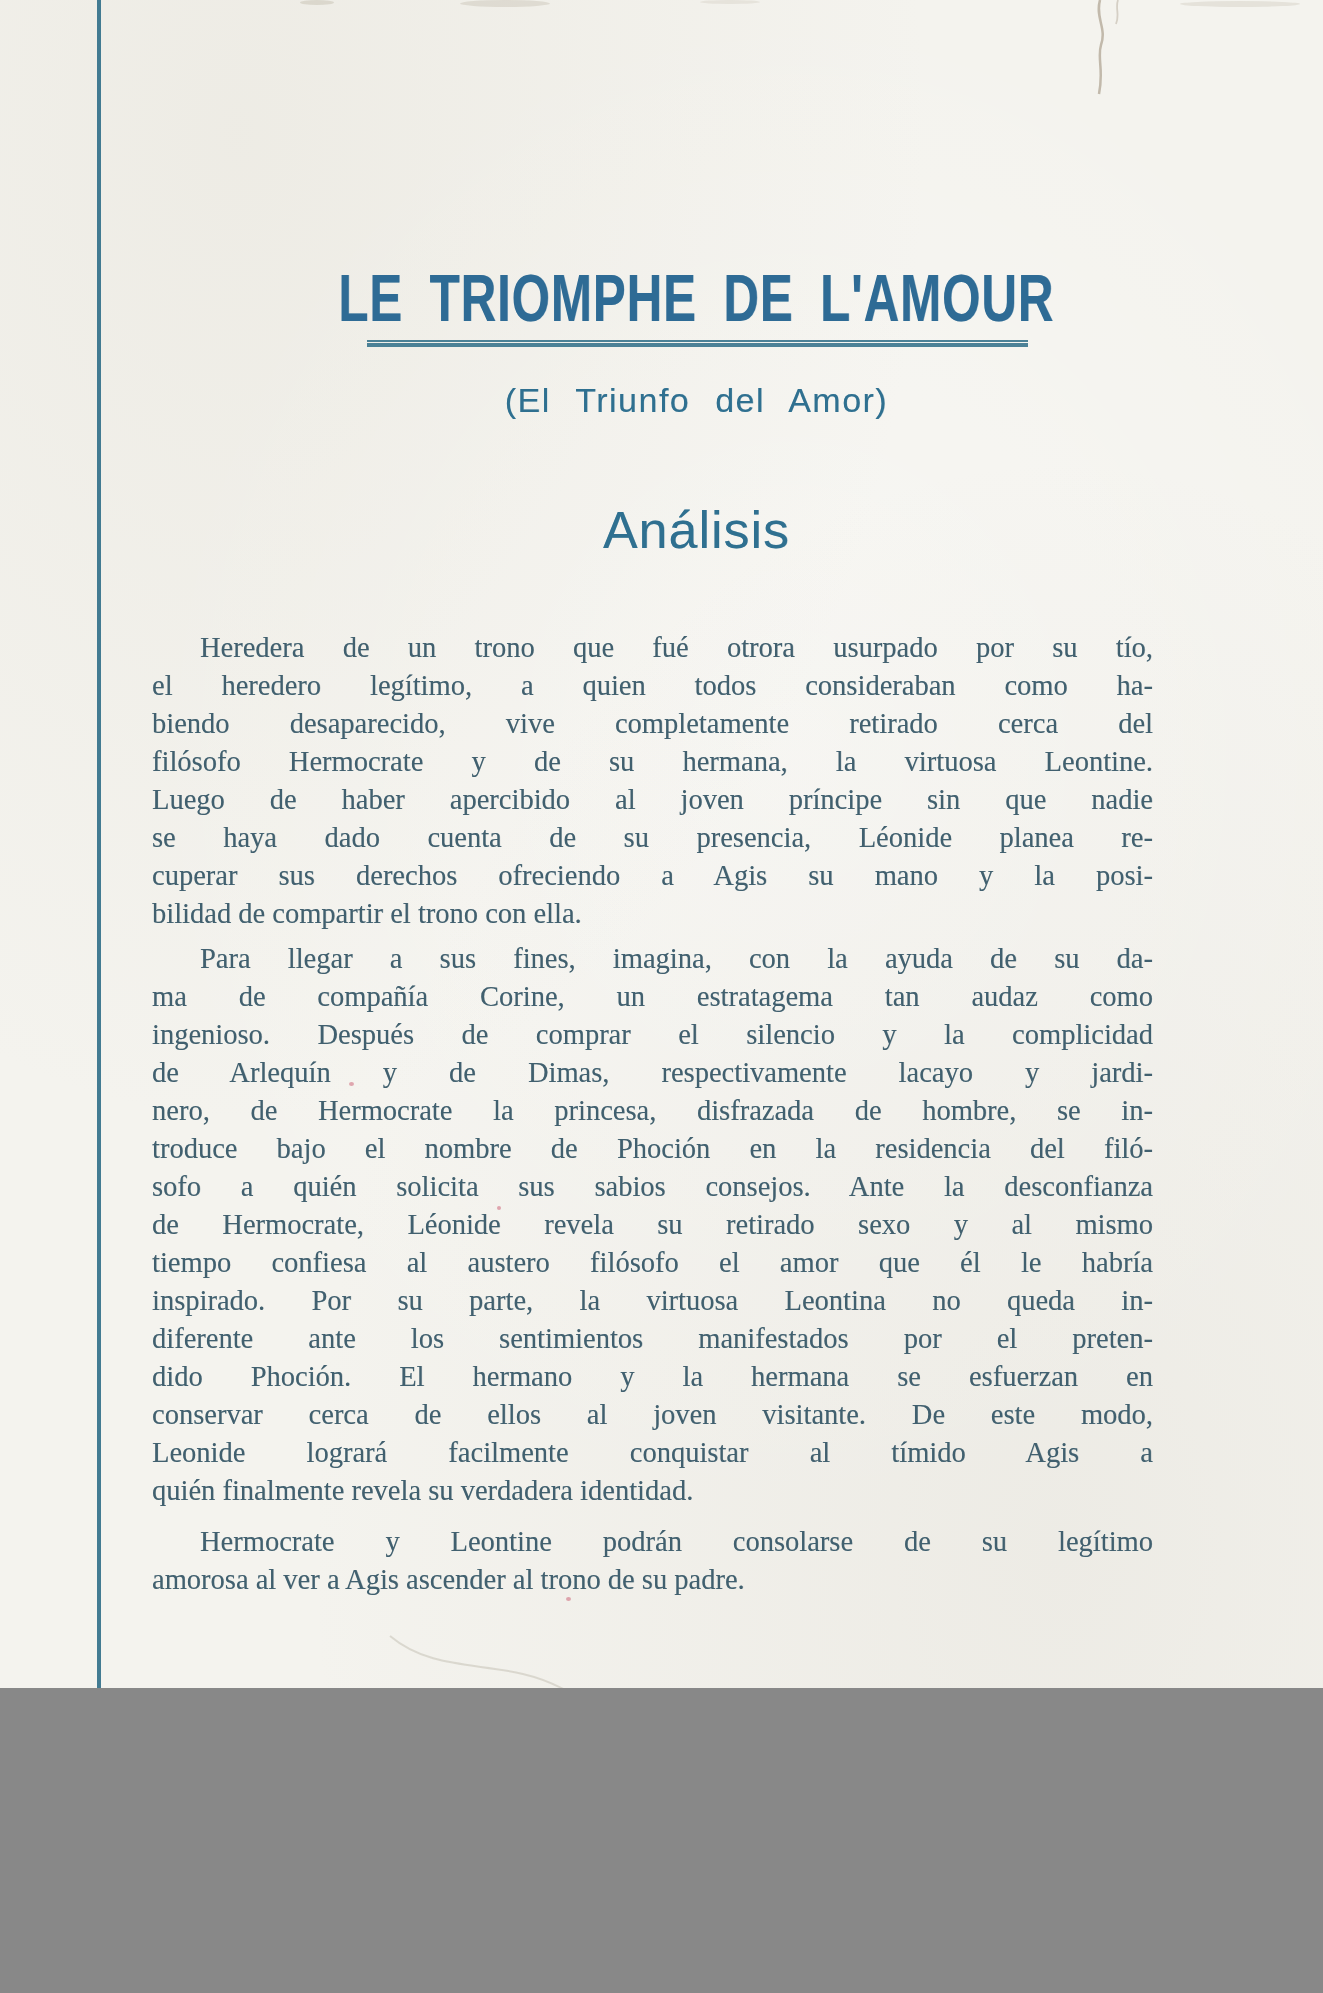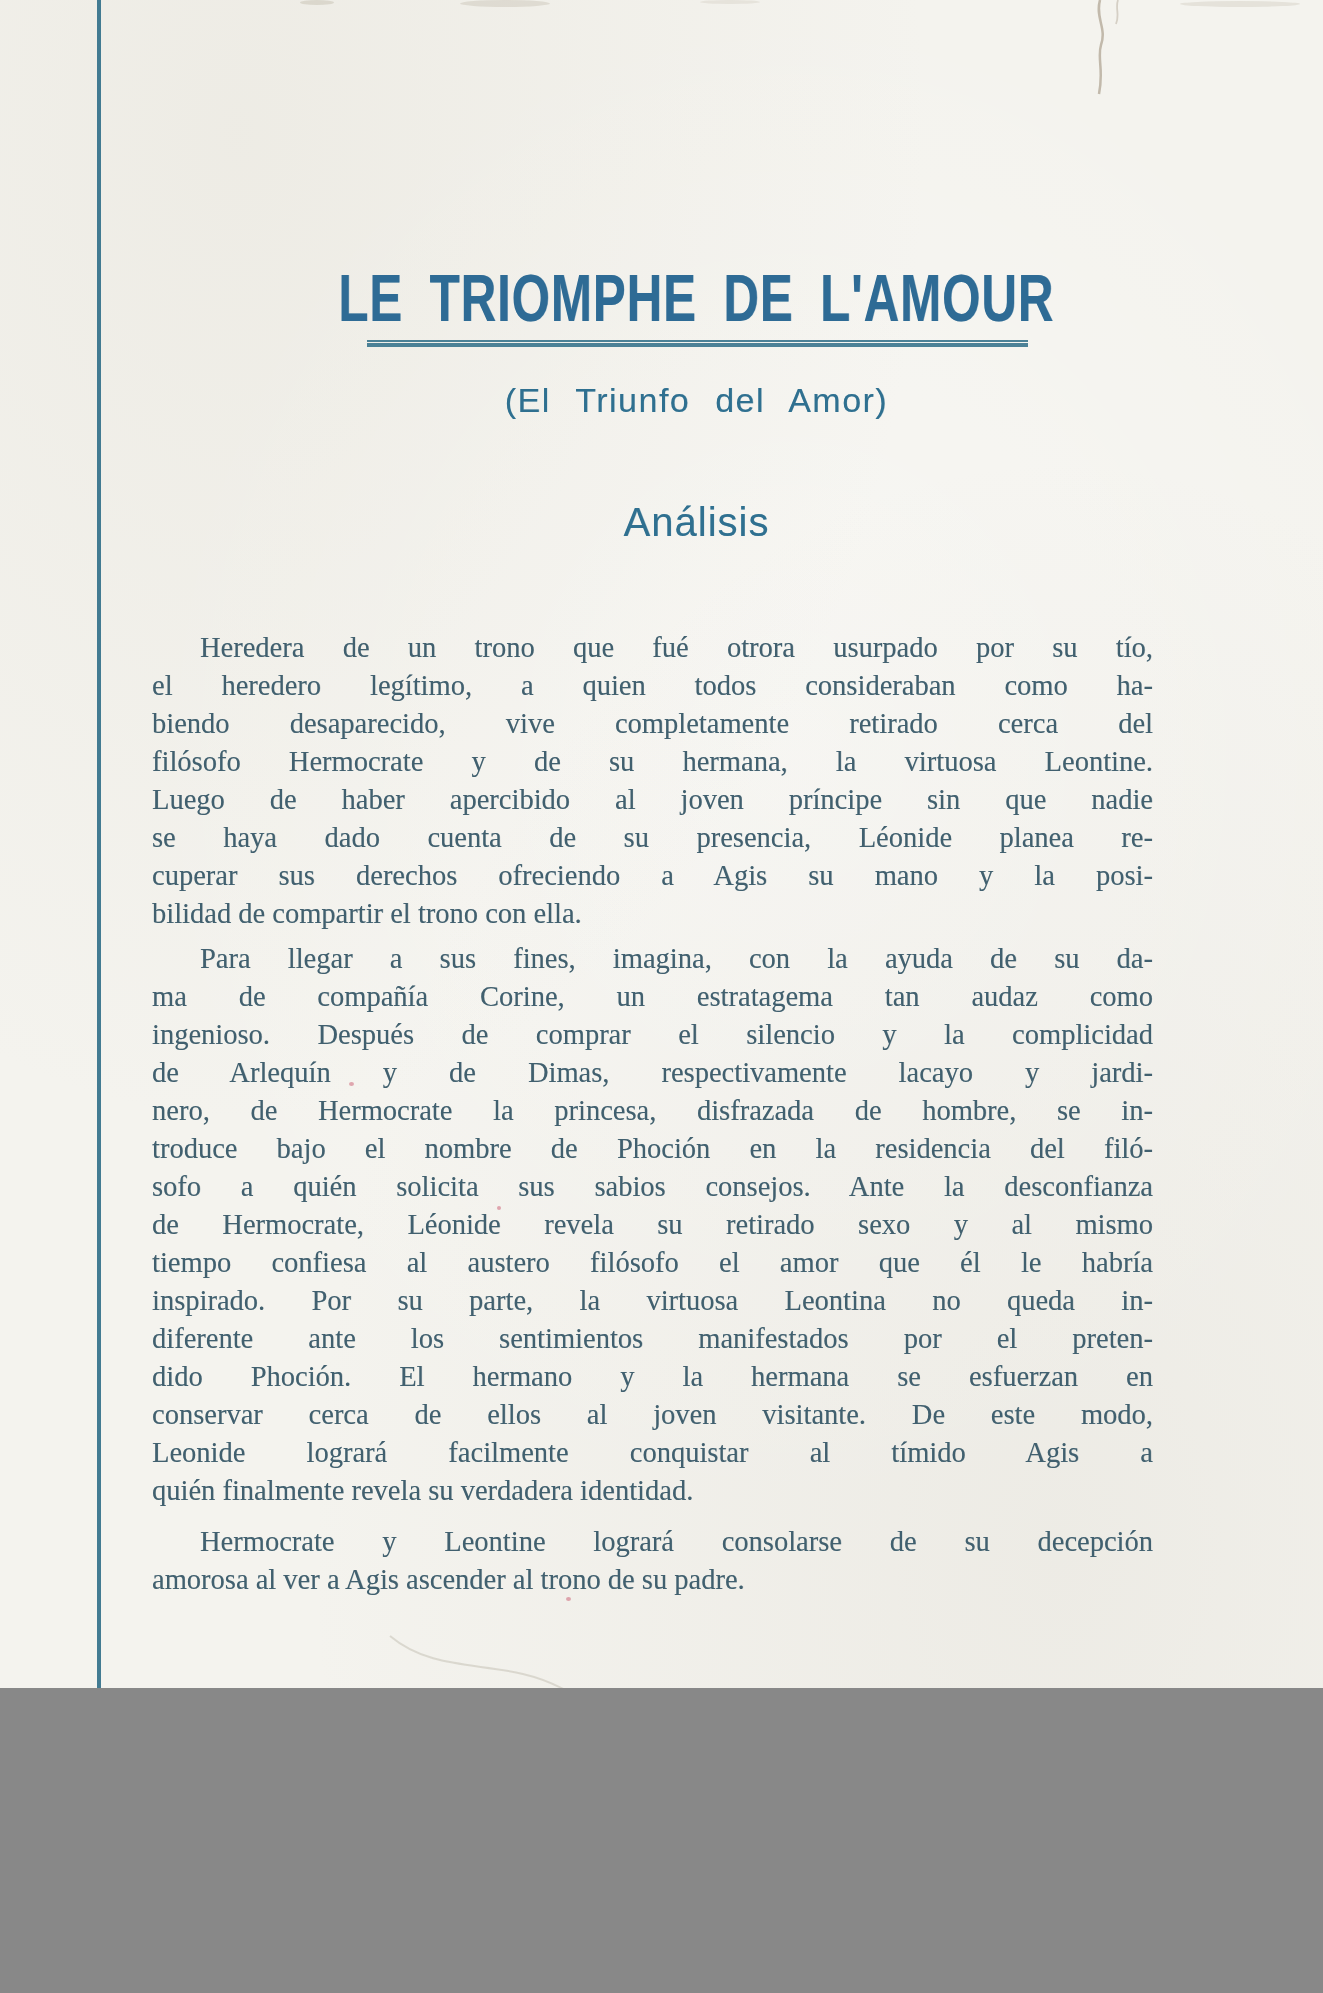--- a/index.html
+++ b/index.html
@@ -42,21 +42,21 @@
   .doc-subtitle{
     top:381px;
     font-family:"Liberation Sans", sans-serif;
     font-size:34px;color:var(--heading-ink,#2f7090);
     letter-spacing:1.5px;word-spacing:14px;
     text-shadow:0.3px 0.3px 0 rgba(47,112,144,.4);
   }
   .section-heading{
     top:500px;
     font-family:"Liberation Sans", sans-serif;
-    font-size:40px;color:var(--heading-ink,#2f7090);
+    font-size:52px;color:var(--heading-ink,#2f7090);
     letter-spacing:1px;
     text-shadow:0.3px 0.3px 0 rgba(47,112,144,.4);
   }
   
   .body-text{
     position:absolute;left:152px;top:629px;width:1001px;
     font-size:28.5px;line-height:38px;
     color:var(--body-ink,#41606f);
     text-shadow:0.3px 0.3px 0 rgba(65,96,111,.35);
   }
@@ -127,21 +127,21 @@
         <div class="line">de Hermocrate, Léonide revela su retirado sexo y al mismo</div>
         <div class="line">tiempo confiesa al austero filósofo el amor que él le habría</div>
         <div class="line">inspirado. Por su parte, la virtuosa Leontina no queda in-</div>
         <div class="line">diferente ante los sentimientos manifestados por el preten-</div>
         <div class="line">dido Phoción. El hermano y la hermana se esfuerzan en</div>
         <div class="line">conservar cerca de ellos al joven visitante. De este modo,</div>
         <div class="line">Leonide logrará facilmente conquistar al tímido Agis a</div>
         <div class="line last">quién finalmente revela su verdadera identidad.</div>
       </div>
       <div class="para">
-        <div class="line first">Hermocrate y Leontine logrará consolarse de su decepción</div>
+        <div class="line first">Hermocrate y Leontine podrán consolarse de su legítimo</div>
         <div class="line last">amorosa al ver a Agis ascender al trono de su padre.</div>
       </div>
     </div>
 
   <div class="footer-rule-left"></div>
   <div class="footer-rule-main"></div>
 
   <div class="footer-date">Octubre de 1957</div>
 
   <div class="smudge s1"></div>

